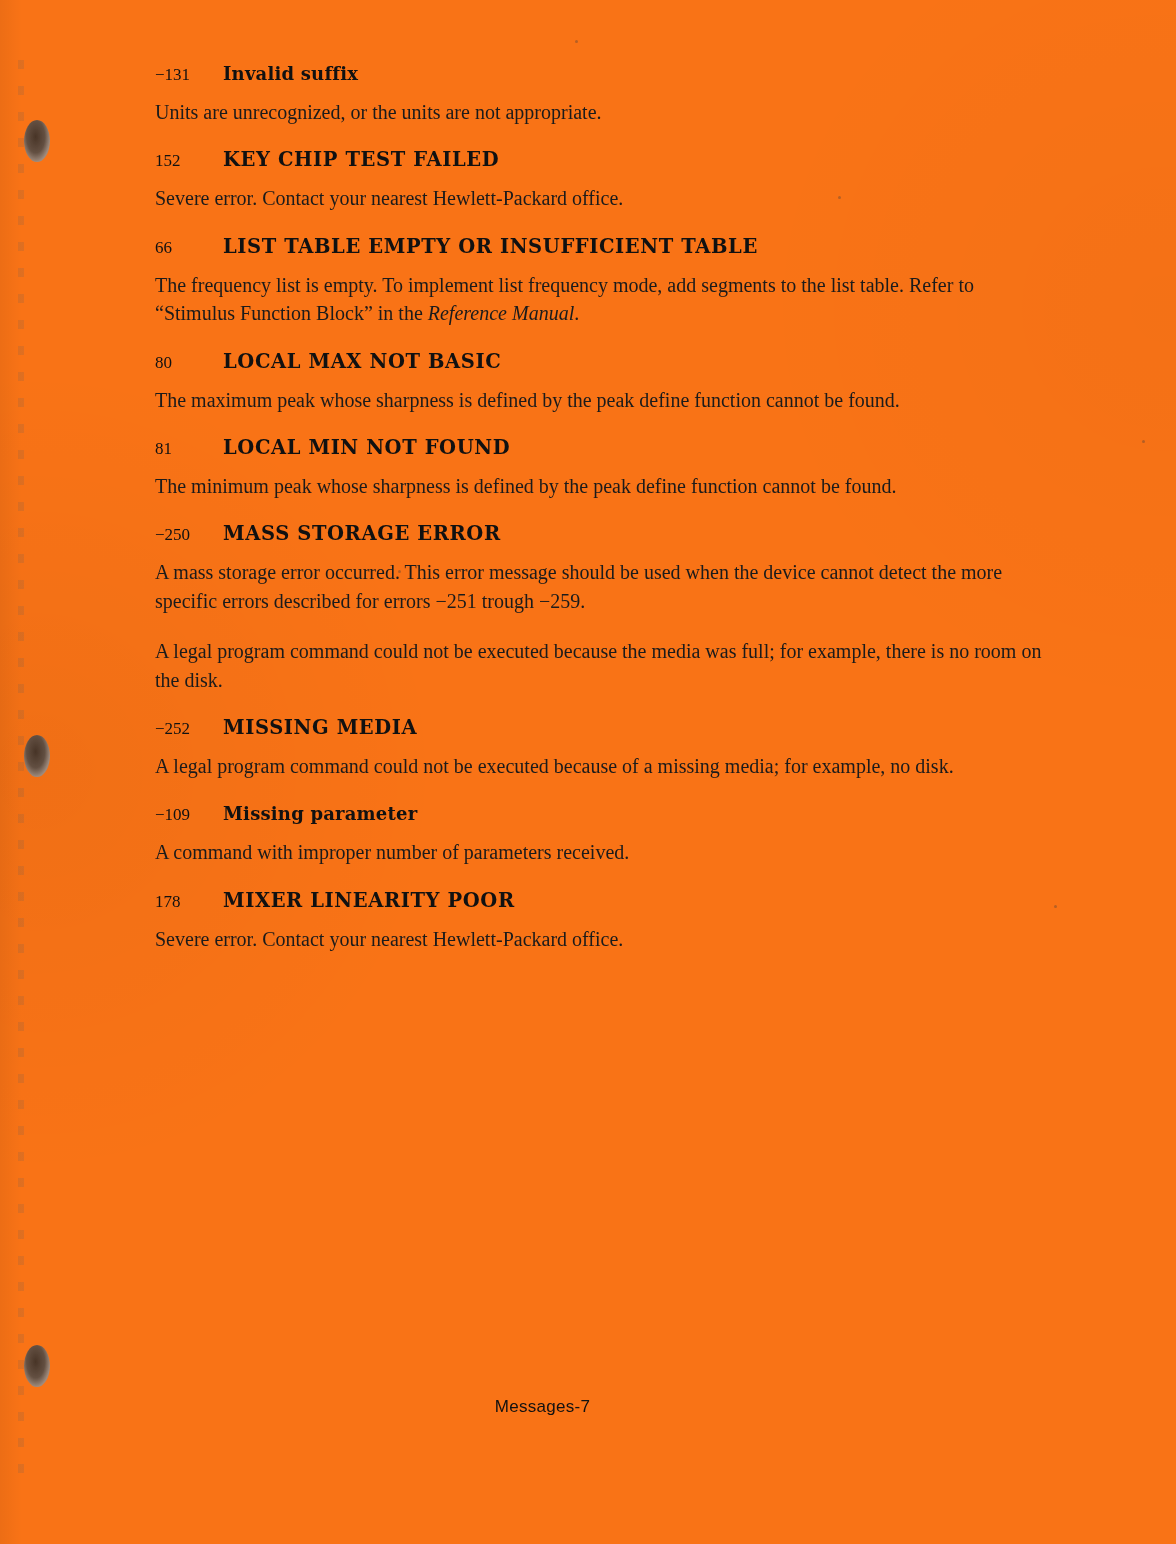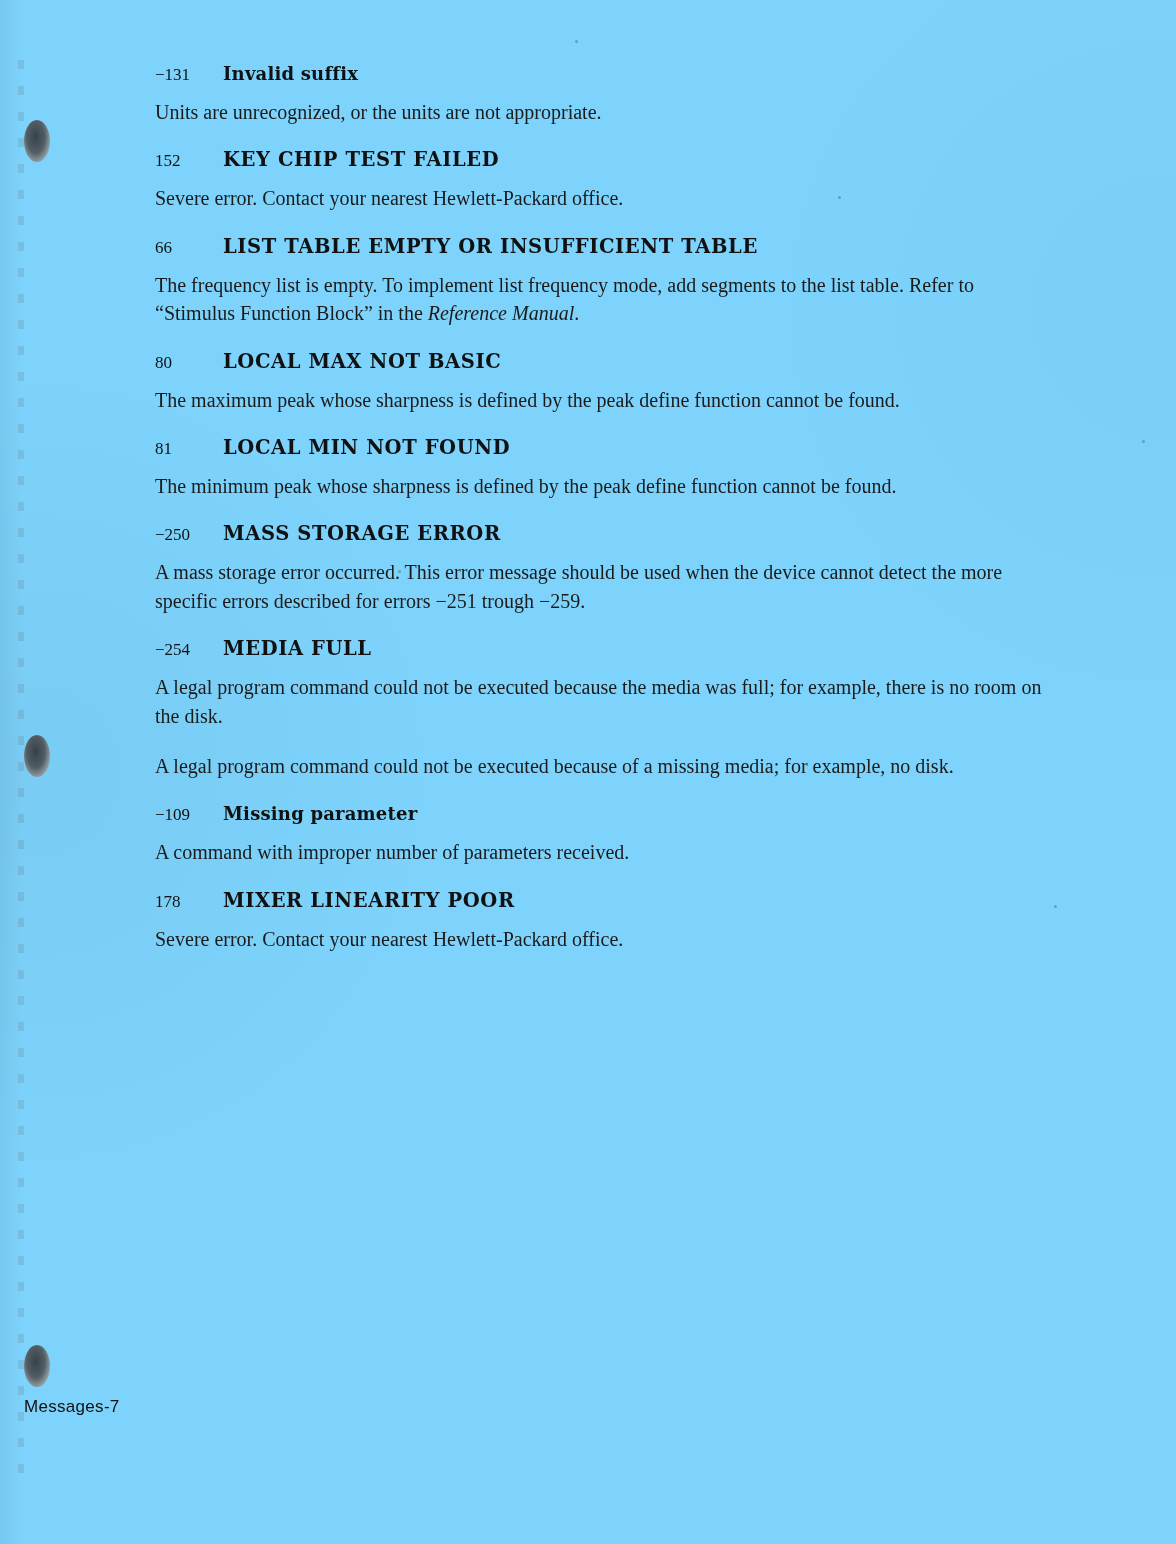--- a/index.html
+++ b/index.html
@@ -11,21 +11,21 @@
     width: 1176px;
     height: 1544px;
     position: relative;
     overflow: hidden;
     font-family: "Liberation Serif", serif;
     color: #1a1a1a;
   }
   .page {
     position: absolute;
     inset: 0;
-    background: #7dd3fc;
+    background: #f97316;
   }
   
   .page::before {
     content: "";
     position: absolute;
     inset: 0;
     background:
       radial-gradient(circle at 3% 50%, rgba(0,0,0,0.035) 0%, rgba(0,0,0,0) 30%),
       radial-gradient(circle at 99% 20%, rgba(0,0,0,0.02) 0%, rgba(0,0,0,0) 25%),
       linear-gradient(90deg, rgba(0,0,0,0.05) 0px, rgba(0,0,0,0) 22px);
@@ -77,21 +77,21 @@
     text-align: left;
     max-width: 900px;
   }
   .entry-body i { font-style: italic; }
 
   .footer {
     position: absolute;
     left: 0;
     right: 115px;
     top: 1397px;
-    text-align: left;
+    text-align: center;
     font-family: "Liberation Sans", sans-serif;
     font-size: 17px;
     color: #111;
     letter-spacing: 0.3px;
     margin-left: 24px;
   }
 
   
   .hole {
     position: absolute;
@@ -182,29 +182,29 @@
     </div>
 
     <div class="entry">
       <div class="entry-head">
         <span class="code">−250</span><span class="title">MASS STORAGE ERROR</span>
       </div>
       <div class="entry-body">A mass storage error occurred. This error message should be used when the device cannot detect the more specific errors described for errors −251 trough −259.</div>
     </div>
 
     <div class="entry">
-      <div class="entry-head">
-        <span class="code">−254</span><span class="title">MEDIA FULL</span>
-      </div>
       <div class="entry-body">A legal program command could not be executed because the media was full; for example, there is no room on the disk.</div>
     </div>
 
 
 
     <div class="entry">
+      <div class="entry-head">
+        <span class="code">−252</span><span class="title">MISSING MEDIA</span>
+      </div>
       <div class="entry-body">A legal program command could not be executed because of a missing media; for example, no disk.</div>
     </div>
 
     <div class="entry">
       <div class="entry-head mixedcase">
         <span class="code neg">−109</span><span class="title">Missing parameter</span>
       </div>
       <div class="entry-body">A command with improper number of parameters received.</div>
     </div>
 

